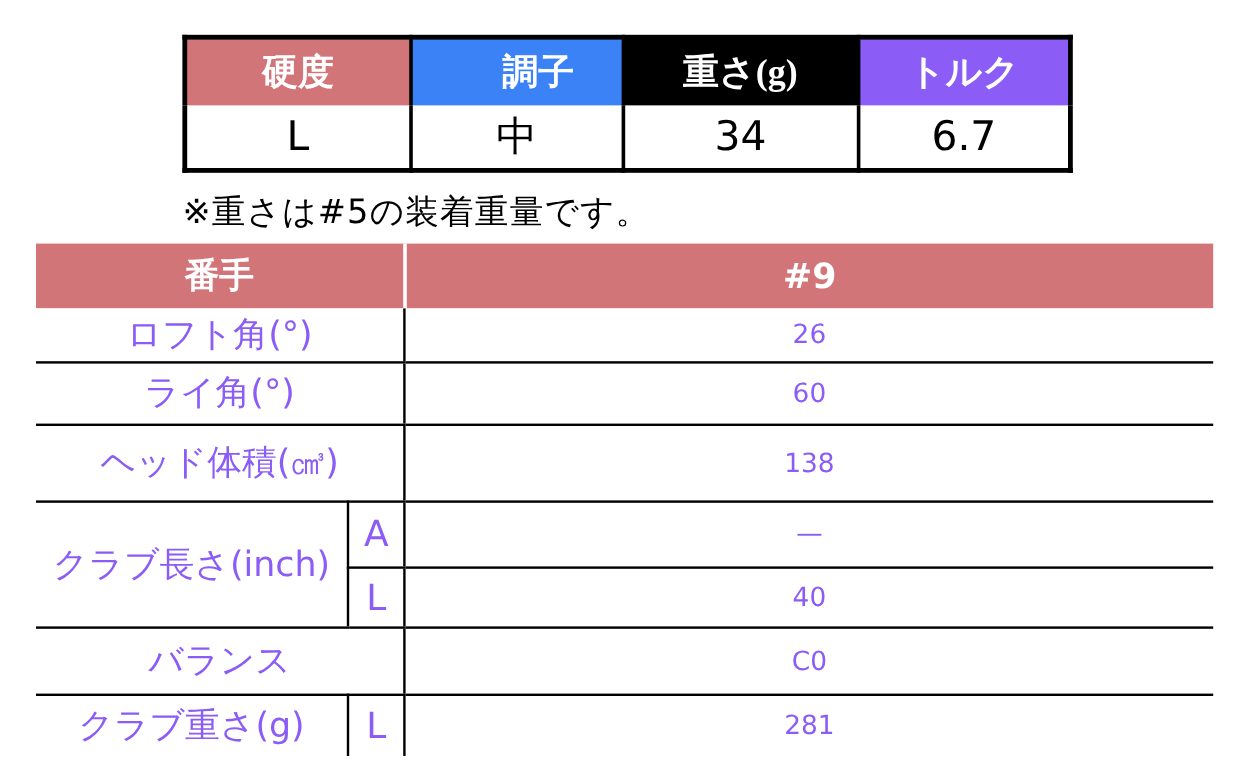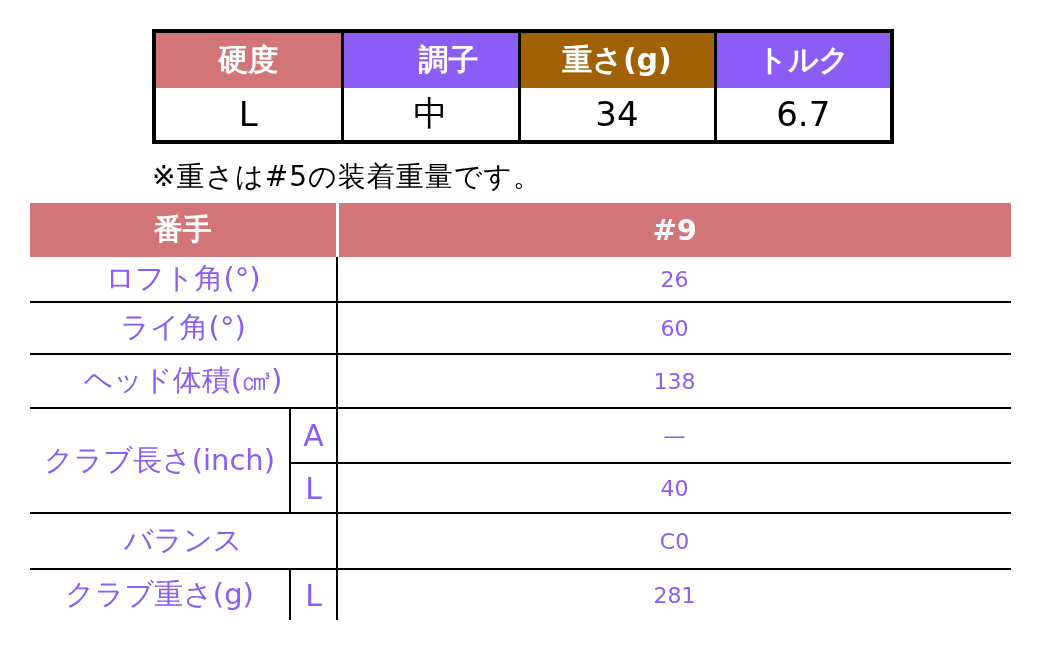--- a/index.html
+++ b/index.html
@@ -74,41 +74,41 @@
     vertical-align: middle;
     color: #8b5cf6;
     background: #fff;
   }
   table.spec-table td.lbl { font-size: 29px; }
   table.spec-table td.sub { font-size: 30px; border-left: 2px solid #000; }
   table.spec-table td.val { font-size: 22px; border-left: 2px solid #000; }
   table.spec-table tr.last td { border-bottom: none; }
   tr.rh1  td { height: 45px; }
   tr.rh2  td { height: 52px; }
-  tr.rh3  td { height: 54px; }
+  tr.rh3  td { height: 64px; }
   tr.rh4  td { height: 55px; }
   tr.rh5  td { height: 50px; }
   tr.rh6  td { height: 56px; }
   tr.rh7  td { height: 51px; }
 </style>
 </head>
 <body>
 
 <table class="shaft-table">
   <colgroup>
     <col style="width:188px">
       <col style="width:177px">
       <col style="width:196px">
       <col style="width:177px">
   </colgroup>
   <tbody>
       <tr>
     <th class="hdr" style="background: rgb(210, 117, 121);">硬度</th>
-    <th class="hdr" style="background: #8b5cf6; padding-left: 36px;">調子</th>
-    <th class="hdr" style="background: #a16207;">重さ(g)</th>
+    <th class="hdr" style="background: #3b82f6; padding-left: 36px;">調子</th>
+    <th class="hdr" style="background: #000000; font-family: Liberation Serif, serif;">重さ(g)</th>
     <th class="hdr" style="background: #8b5cf6;">トルク</th>
   </tr>
   <tr>
     <td>L</td>
     <td>中</td>
     <td>34</td>
     <td>6.7</td>
   </tr>
 </tbody>
   </table>

